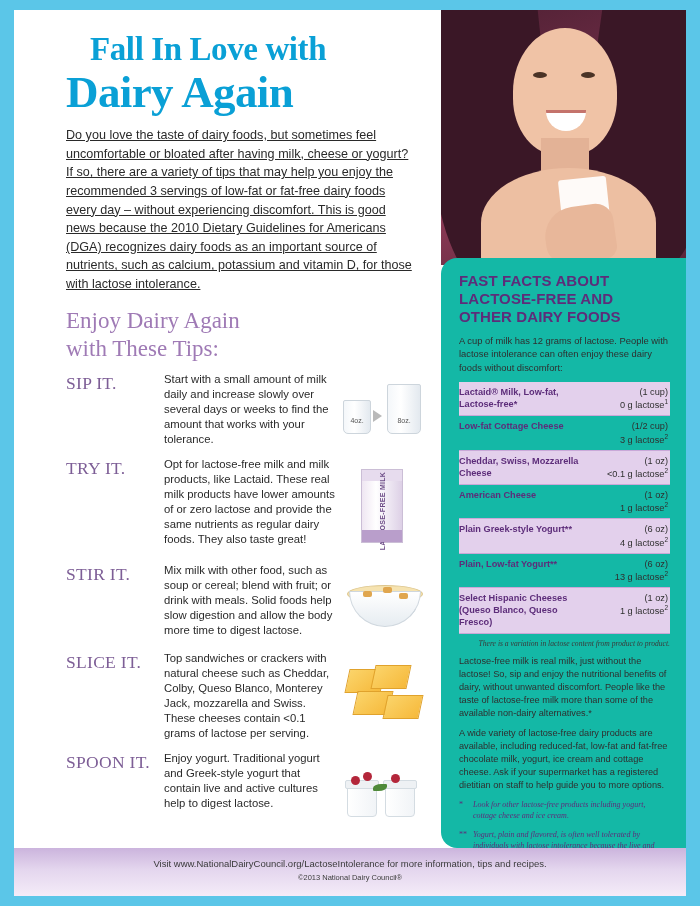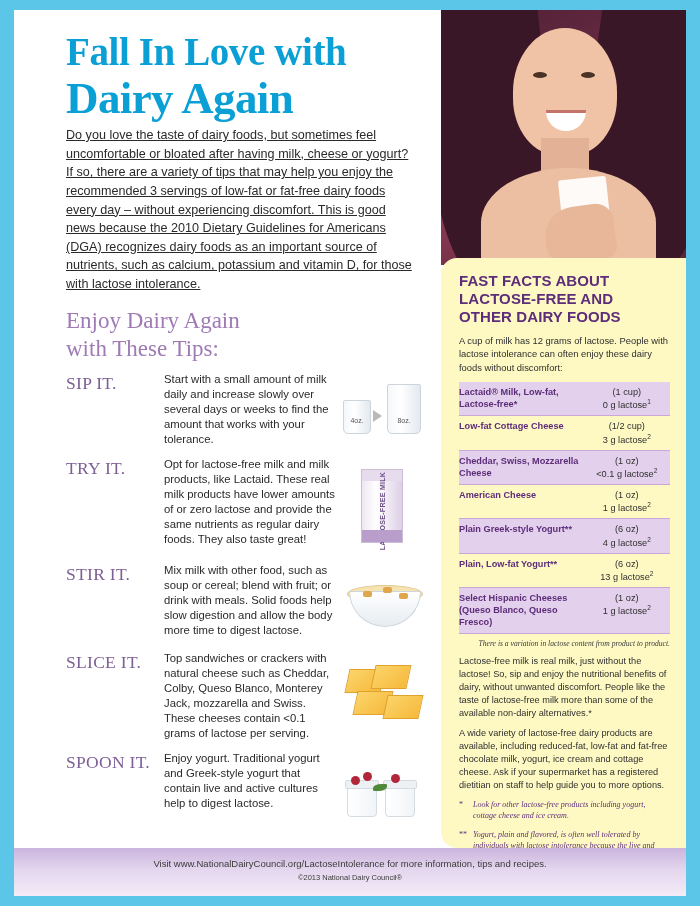--- a/index.html
+++ b/index.html
@@ -99,24 +99,25 @@
   
   .title-block {
     position: absolute;
     left: 52px;
     top: 22px;
     width: 370px;
   }
   .title-1 {
     font-family: "Liberation Serif", serif;
     font-weight: bold;
-    font-size: 39px;
+    font-size: 33px;
     color: #0aa0d6;
     line-height: 1.05;
     letter-spacing: -0.4px;
+    margin-left: 24px;
   }
   .title-2 {
     font-family: "Liberation Serif", serif;
     font-weight: bold;
     font-size: 45px;
     color: #0aa0d6;
     line-height: 1.05;
     letter-spacing: -0.6px;
     margin-top: 2px;
   }
@@ -293,21 +294,21 @@
     background: #4f8a3a;
     border-radius: 60% 10% 60% 10%;
   }
   
   .facts {
     position: absolute;
     right: 0;
     top: 248px;
     width: 245px;
     height: 590px;
-    background: #fef9c3;
+    background: #14b8a6;
     border-radius: 16px 0 0 16px;
     padding: 14px 16px 0 18px;
     box-sizing: border-box;
   }
   .facts h2 {
     margin: 0;
     font-size: 15px;
     line-height: 1.2;
     color: #5d2d7a;
     font-weight: bold;
@@ -331,21 +332,21 @@
     line-height: 1.32;
     border-bottom: 1px solid #c9a8d8;
   }
   .facts-table td.name {
     color: #5d2d7a;
     font-weight: bold;
     width: 60%;
   }
   .facts-table td.val {
     color: #2f2f2f;
-    text-align: center;
+    text-align: right;
     width: 40%;
   }
   .facts-table tr.alt td { background: #e3d0ec; }
   .sup { font-size: 6.5px; vertical-align: super; }
   .note-ital {
     margin-top: 5px;
     font-family: "Liberation Serif", serif;
     font-style: italic;
     font-size: 7.6px;
     color: #3a3a3a;

